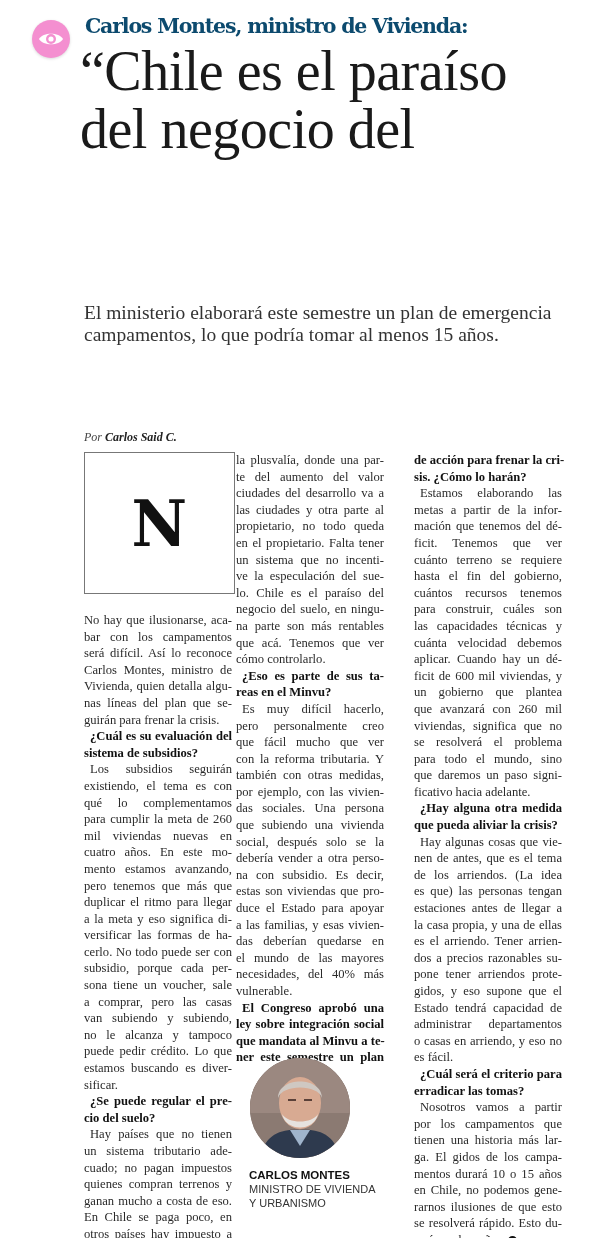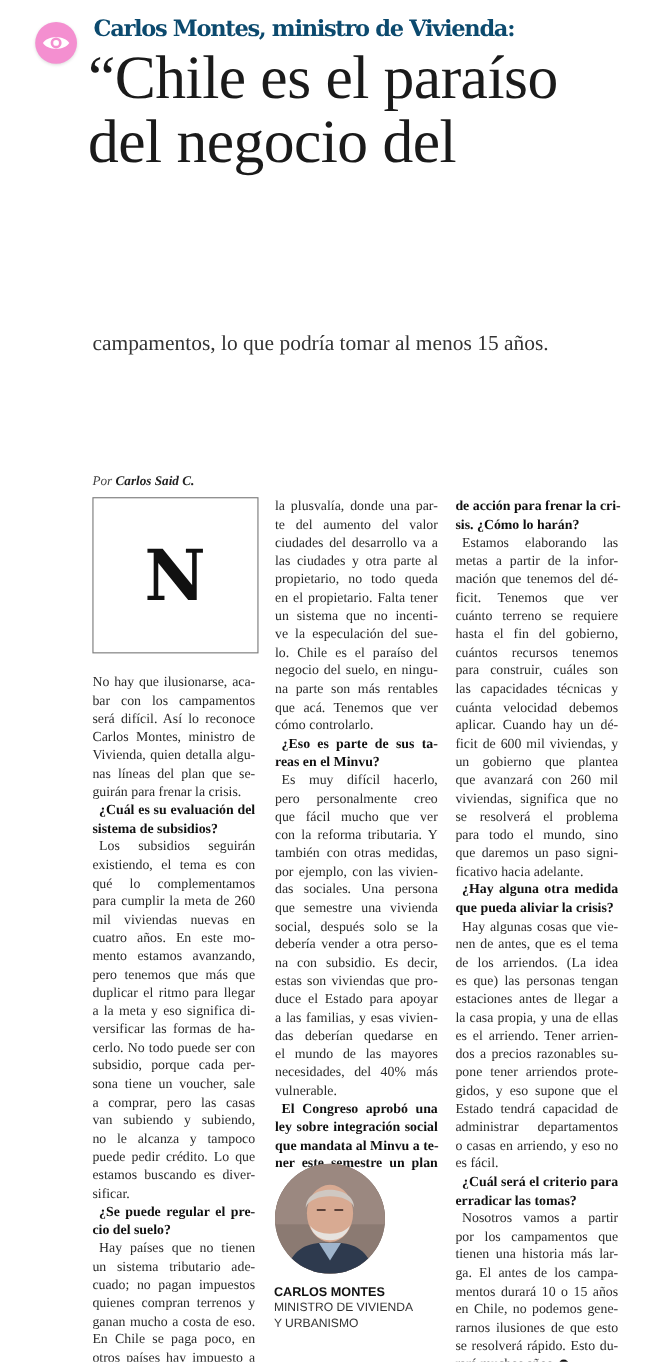--- a/index.html
+++ b/index.html
@@ -40,21 +40,21 @@
   }
   .col {
     position: absolute; font-family: "Liberation Serif", serif; font-size: 12.6px;
     line-height: 16.6px; color: #2a2a2a;
   }
   .col .ln { display: block; white-space: nowrap; text-align: justify; text-align-last: justify; }
   .col .ln.last { text-align-last: left; }
   .col .q { font-weight: bold; color: #111; }
   .col .ind { padding-left: 6px; }
   .col1 { left: 84px; top: 612px; width: 148px; }
-  .col2 { left: 250px; top: 452px; width: 148px; }
+  .col2 { left: 236px; top: 452px; width: 148px; }
   .col3 { left: 414px; top: 452px; width: 148px; }
   .portrait {
     position: absolute; left: 250px; top: 1058px; width: 100px; height: 100px; border-radius: 50%;
     overflow: hidden; background: #7a6a64;
   }
   .caption {
     position: absolute; left: 249px; top: 1168px; width: 160px;
     font-family: "Liberation Sans", sans-serif; font-size: 11px; line-height: 14px; color: #333;
   }
   .caption .nm { font-weight: bold; color: #111; font-size: 11.5px; }
@@ -72,20 +72,21 @@
 </div>
 
 <div class="kicker">Carlos Montes, ministro de Vivienda:</div>
 
 <h1 class="headline" style="margin:0;">
   <span>“Chile es el paraíso</span>
   <span>del negocio del</span>
 </h1>
 
 <div class="deck">
+  <span>El ministerio elaborará este semestre un plan de emergencia</span>
   <span>campamentos, lo que podría tomar al menos 15 años.</span>
 </div>
 
 <div class="byline">
   <span>Por</span>
   <b>Carlos Said C.</b>
 </div>
 
 <div class="logo-box">
   <span class="n">N</span>
@@ -147,21 +148,21 @@
     <span class="ln last">cómo controlarlo.</span>
     <span class="ln q ind">¿Eso es parte de sus ta-</span>
     <span class="ln q last">reas en el Minvu?</span>
     <span class="ln ind">Es muy difícil hacerlo,</span>
     <span class="ln">pero personalmente creo</span>
     <span class="ln">que fácil mucho que ver</span>
     <span class="ln">con la reforma tributaria. Y</span>
     <span class="ln">también con otras medidas,</span>
     <span class="ln">por ejemplo, con las vivien-</span>
     <span class="ln">das sociales. Una persona</span>
-    <span class="ln">que semestre una vivienda</span>
+    <span class="ln">que subiendo una vivienda</span>
     <span class="ln">social, después solo se la</span>
     <span class="ln">debería vender a otra perso-</span>
     <span class="ln">na con subsidio. Es decir,</span>
     <span class="ln">estas son viviendas que pro-</span>
     <span class="ln">duce el Estado para apoyar</span>
     <span class="ln">a las familias, y esas vivien-</span>
     <span class="ln">das deberían quedarse en</span>
     <span class="ln">el mundo de las mayores</span>
     <span class="ln">necesidades, del 40% más</span>
     <span class="ln last">vulnerable.</span>
@@ -206,21 +207,21 @@
     <span class="ln">gidos, y eso supone que el</span>
     <span class="ln">Estado tendrá capacidad de</span>
     <span class="ln">administrar departamentos</span>
     <span class="ln">o casas en arriendo, y eso no</span>
     <span class="ln last">es fácil.</span>
     <span class="ln q ind">¿Cuál será el criterio para</span>
     <span class="ln q last">erradicar las tomas?</span>
     <span class="ln ind">Nosotros vamos a partir</span>
     <span class="ln">por los campamentos que</span>
     <span class="ln">tienen una historia más lar-</span>
-    <span class="ln">ga. El antes de los campa-</span>
+    <span class="ln">ga. El gidos de los campa-</span>
     <span class="ln">mentos durará 10 o 15 años</span>
     <span class="ln">en Chile, no podemos gene-</span>
     <span class="ln">rarnos ilusiones de que esto</span>
     <span class="ln">se resolverá rápido. Esto du-</span>
     <span style="display: block;"><span class="ln last" style="display: inline;">rará muchos años.</span><span class="endmark"></span></span>
   </div>
 
 <div class="portrait">
   <svg width="100" height="100" viewBox="0 0 100 100">
     <rect width="100" height="100" fill="#8b7a72"></rect>

